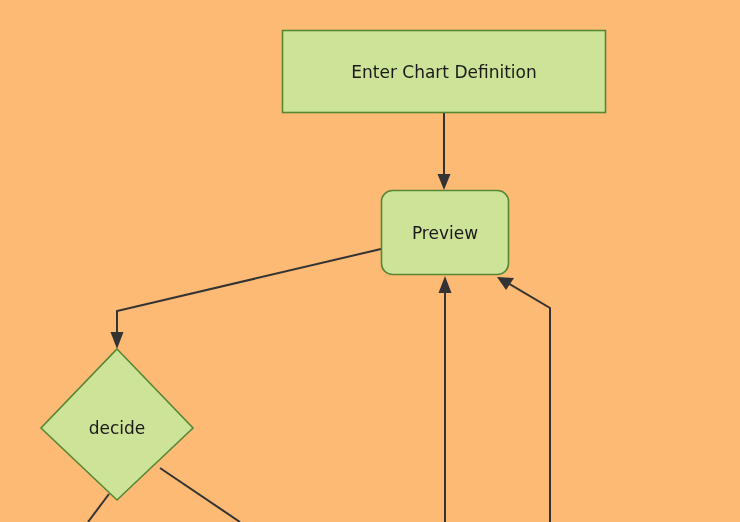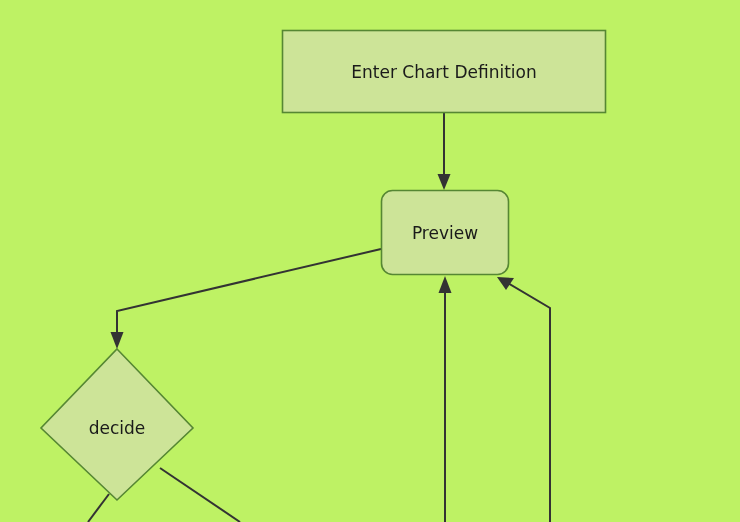--- a/index.html
+++ b/index.html
@@ -8,21 +8,21 @@
     padding: 0;
     background: #ffffff;
   }
   body {
     font-family: "DejaVu Sans", sans-serif;
   }
   #canvas-root {
     position: relative;
     width: 740px;
     height: 522px;
-    background: #bef264;
+    background: #fdba74;
     overflow: hidden;
   }
   #flow-svg {
     position: absolute;
     top: 0;
     left: 0;
     width: 740px;
     height: 522px;
     display: block;
   }

